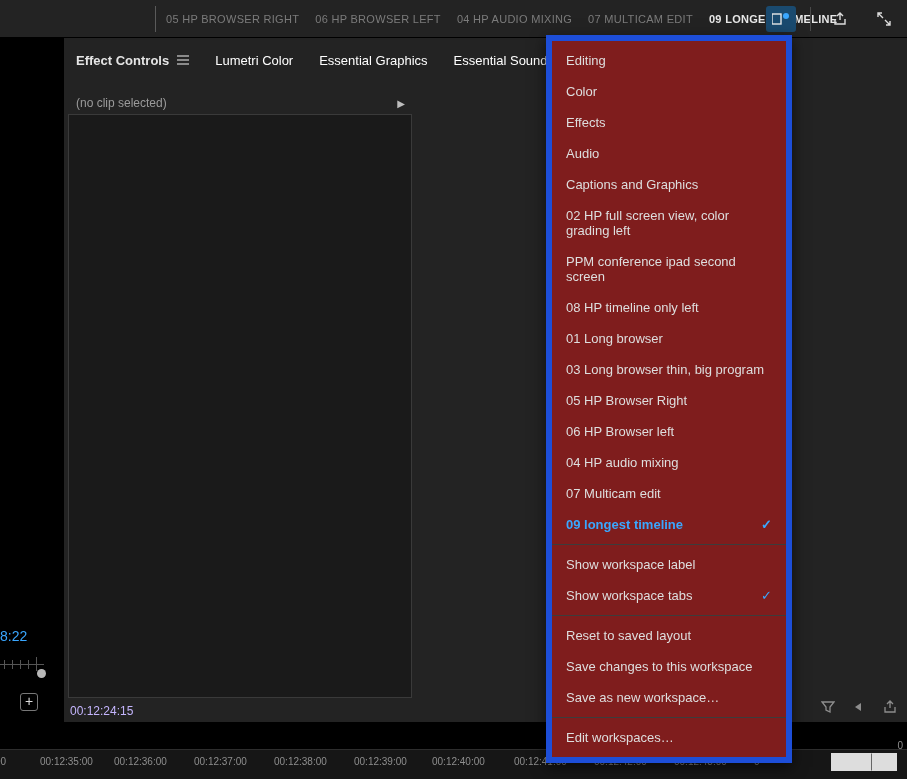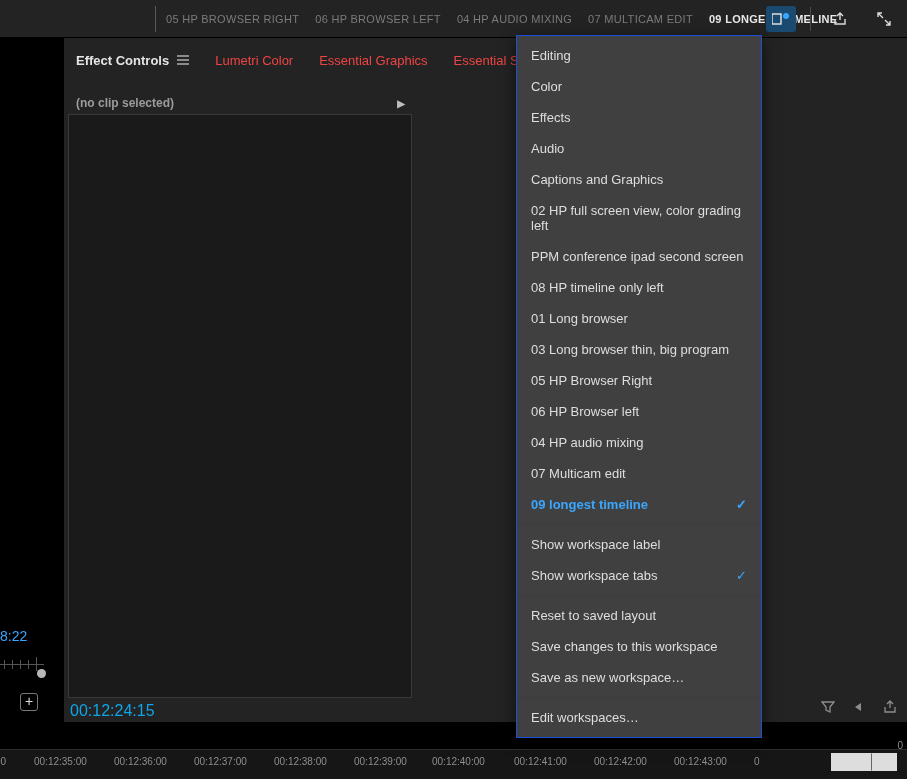--- a/index.html
+++ b/index.html
@@ -32,49 +32,48 @@
   .top-right svg { display:block; }
   .top-sep { width:1px; height:24px; background:#4a4a4a; }
 
   
   .panel-tabs {
     position:absolute; left:64px; top:38px; right:0; height:44px;
     background:#232323; display:flex; align-items:center; gap:26px;
     padding-left:12px;
   }
   .panel-tab {
-    font-size:13px; color:#ef4444; cursor:pointer; display:flex; align-items:center; gap:8px;
+    font-size:13px; color:#ffffff; cursor:pointer; display:flex; align-items:center; gap:8px;
   }
   .panel-tab.active { color:#e5e5e5; font-weight:600; }
   .panel-tab .menu-icn { opacity:0.8; }
 
   
   .left-gutter {
     position:absolute; left:0; top:38px; width:64px; bottom:0; background:#000;
   }
 
   
   .panel-body {
     position:absolute; left:64px; top:82px; right:0; height:640px;
     background:#232323;
   }
   .clip-header {
     position:absolute; left:4px; top:10px; right:494px; height:22px;
     display:flex; align-items:center; color:#9b9b9b; font-size:12px; padding:0 8px;
     justify-content:space-between;
-    font-weight:bold;
   }
   .clip-header .tri { font-size:10px; color:#bdbdbd; }
   .clip-area {
     position:absolute; left:4px; top:32px; width:344px; height:584px;
     background:#1a1a1a; border:1px solid #3a3a3a;
   }
   .timecode-label {
-    position:absolute; left:4px; bottom:0; height:22px; font-size:16px;
-    color:#0ea5e9; display:flex; align-items:center; padding-left:2px;
+    position:absolute; left:4px; bottom:0; height:22px; font-size:12px;
+    color:#c4b5fd; display:flex; align-items:center; padding-left:2px;
   }
 
   
   .left-tc {
     position:absolute; left:0; top:628px; color:#3aa7ff; font-size:14px;
   }
   .left-slider {
     position:absolute; left:0; top:658px; width:44px; height:20px;
   }
   .left-slider .track { position:absolute; top:6px; left:0; right:0; height:1px; background:#555; }
@@ -108,22 +107,22 @@
   
   .navigator {
     position:absolute; right:10px; bottom:6px; height:22px; display:flex; align-items:center;
   }
   .nav-box { height:18px; background:#ddd; border:1px solid #ddd; }
   .nav-box.a { width:40px; }
   .nav-box.b { width:26px; border-left:1px solid #666; }
 
   
   .menu {
-    position:absolute; left:516px; top:35px; width:246px;
-    background:#404040; border:1px solid #1d4ed8;
+    position:absolute; left:546px; top:35px; width:246px;
+    background:#7f1d1d; border:6px solid #1d4ed8;
     box-shadow:0 4px 14px rgba(0,0,0,0.6);
     padding:4px 0;
     z-index:50;
   }
   .menu-item {
     font-size:13px; color:#dedede; padding:8px 14px; cursor:pointer;
     display:flex; align-items:center; justify-content:space-between;
   }
   .menu-item.selected { color:#3aa7ff; font-weight:600; }
   .menu-item .check { color:#3aa7ff; font-size:13px; }
@@ -288,21 +287,21 @@
     </div>
   <div class="menu-sep"></div>
   <div class="menu-item">
       <span>Edit workspaces…</span>
     </div>
 </div>
 
 <div class="ruler">
   <div class="ruler-inner">
     <span class="rlabel" style="left:-5px">00</span>
-    <span class="rlabel" style="left:34px">00:12:35:00</span>
+    <span class="rlabel" style="left:40px">00:12:35:00</span>
     <span class="rlabel" style="left:114px">00:12:36:00</span>
     <span class="rlabel" style="left:194px">00:12:37:00</span>
     <span class="rlabel" style="left:274px">00:12:38:00</span>
     <span class="rlabel" style="left:354px">00:12:39:00</span>
     <span class="rlabel" style="left:432px">00:12:40:00</span>
     <span class="rlabel" style="left:514px">00:12:41:00</span>
     <span class="rlabel" style="left:594px">00:12:42:00</span>
     <span class="rlabel" style="left:674px">00:12:43:00</span>
     <span class="rlabel" style="left:754px">0</span>
   </div>

